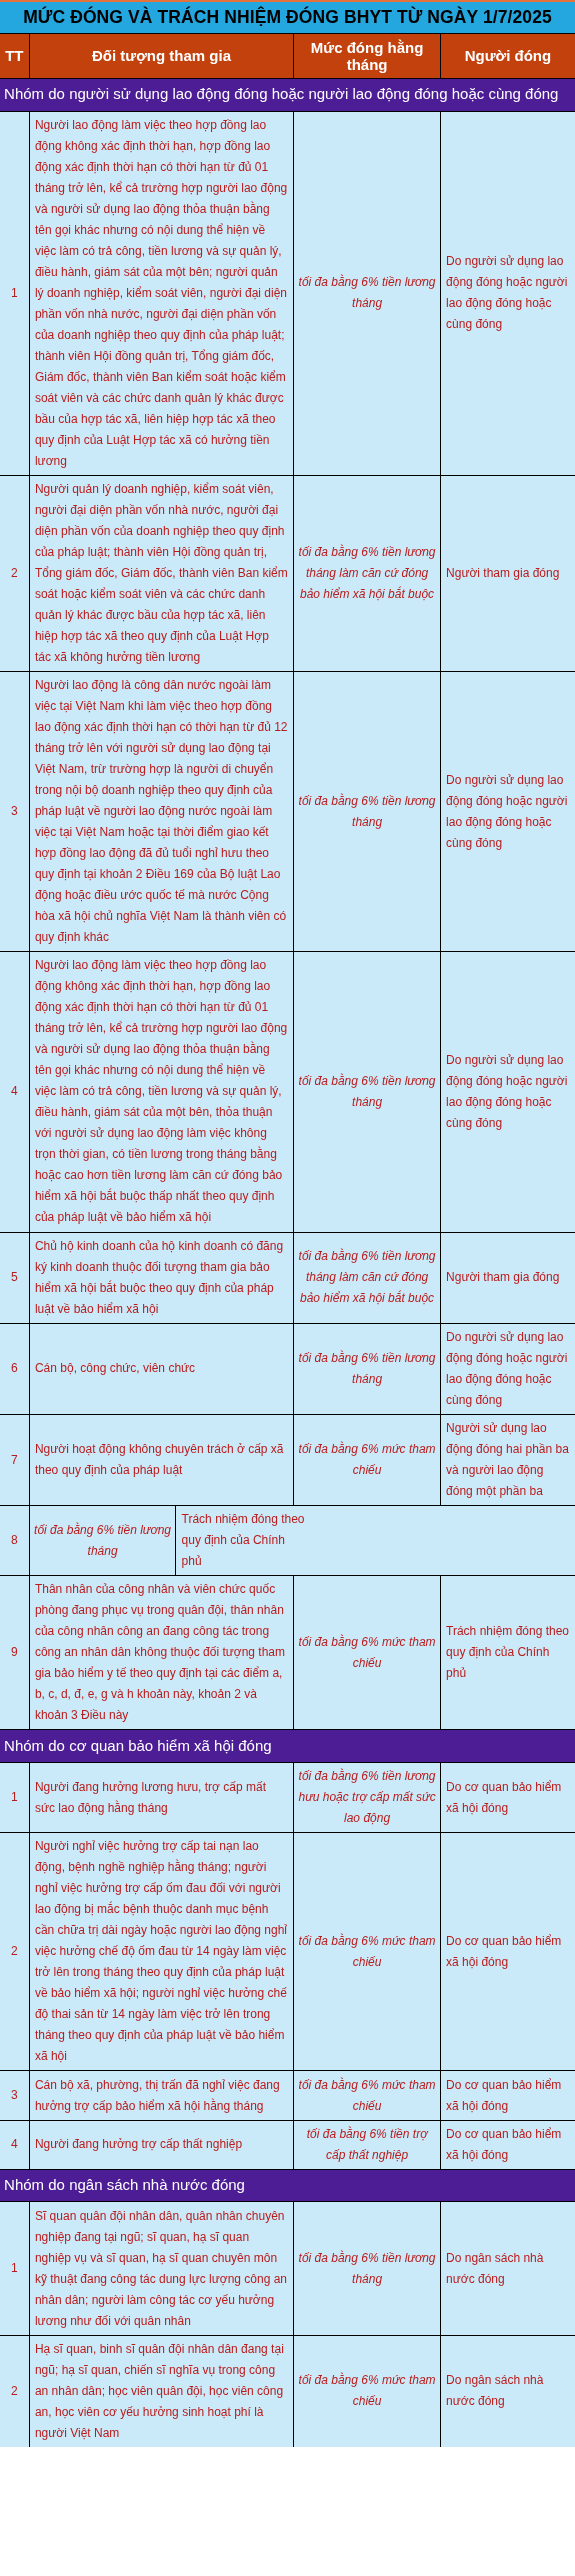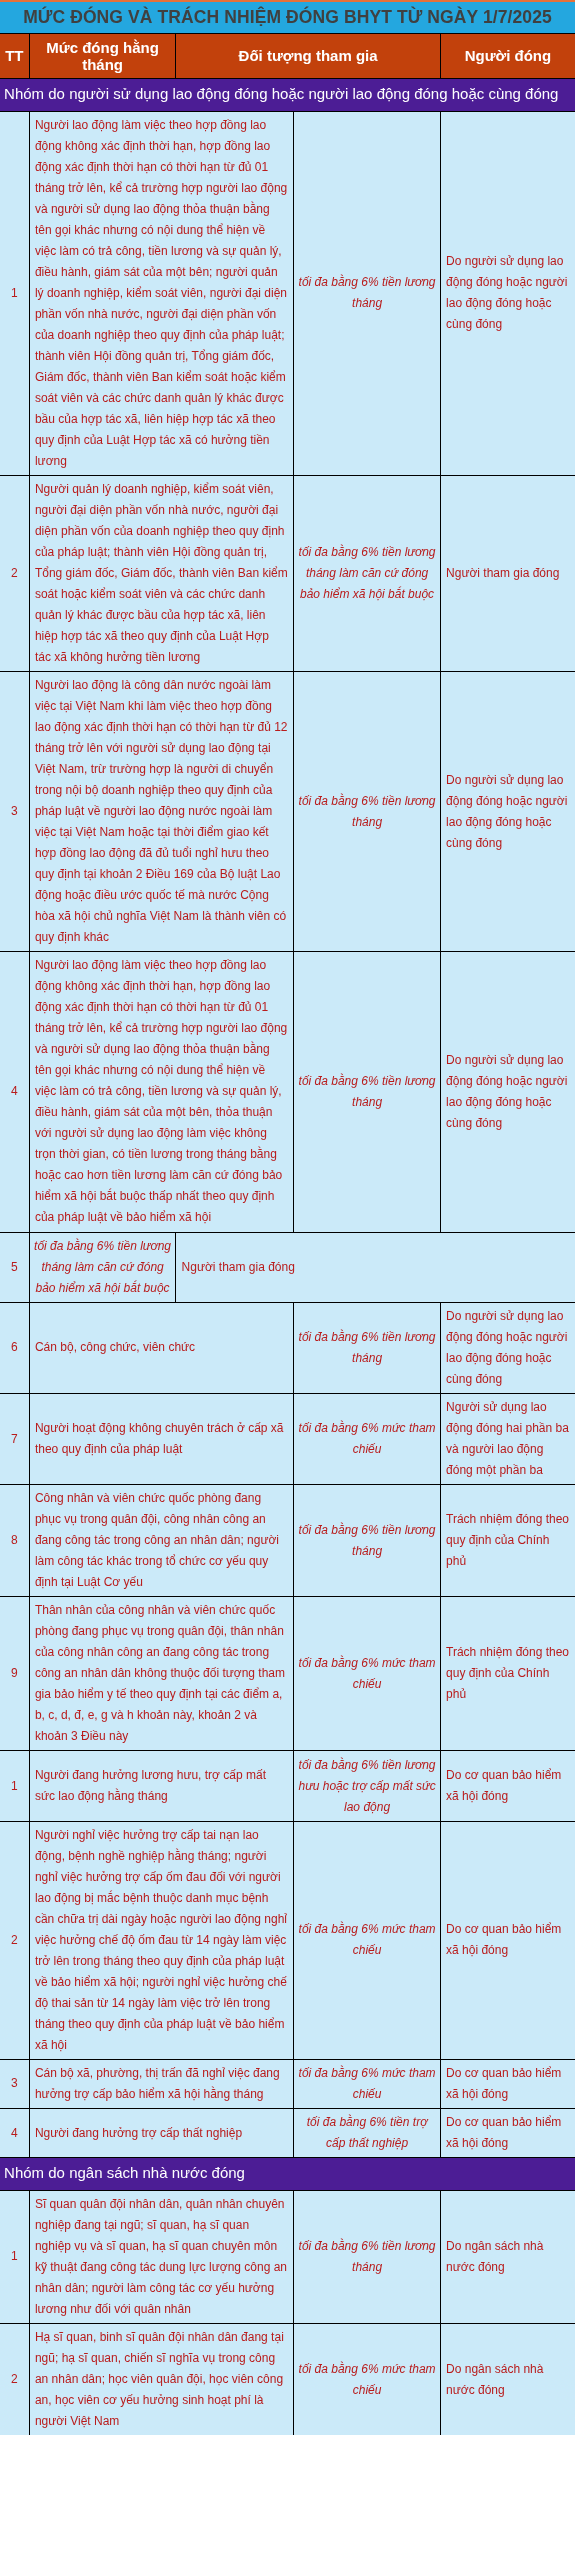--- a/index.html
+++ b/index.html
@@ -1,20 +1,20 @@
 <!DOCTYPE html>
 <html lang="vi" style="font-size:8.2px"><head>
 <meta charset="utf-8">
 <style>
   * { margin:0; padding:0; box-sizing:border-box; }
   body { font-family: "Liberation Sans", sans-serif; background:#fff; }
   .page { width:575px; background:#CBEAF9; border-top:2.1px solid #E6713A; }
 
   .title-bar {
-    background:#24A7DF; color:#404040; text-align:center;
+    background:#24A7DF; color:#000000; text-align:center;
     font-size:17.5px; font-weight:bold; padding:5.2px 3.1px 4.6px 3.1px;
     letter-spacing:0.1px;
   }
 
   .thead { display:flex; background:#c2410c; border-top:1.5px solid #000; }
   .thead .cell {
     color:#fff; font-weight:bold; font-size:15px;
     display:flex; align-items:center; justify-content:center;
     padding:5.2px 2.1px; text-align:center;
   }
@@ -47,22 +47,22 @@
 <body>
 
 <div class="page">
 
   <div class="title-bar">
     <span>MỨC ĐÓNG VÀ TRÁCH NHIỆM ĐÓNG BHYT TỪ NGÀY 1/7/2025</span>
   </div>
 
   <div class="thead">
     <div class="cell col-tt">TT</div>
+    <div class="cell col-obj">Đối tượng tham gia</div>
     <div class="cell col-rate">Mức đóng hằng tháng</div>
-    <div class="cell col-obj">Đối tượng tham gia</div>
     <div class="cell col-payer">Người đóng</div>
   </div>
 
   <div id="tbody">
       <div class="section-band">Nhóm do người sử dụng lao động đóng hoặc người lao động đóng hoặc cùng đóng</div>
       <div class="row">
         <div class="cell col-tt">1</div>
         <div class="cell col-obj">Người lao động làm việc theo hợp đồng lao động không xác định thời hạn, hợp đồng lao động xác định thời hạn có thời hạn từ đủ 01 tháng trở lên, kể cả trường hợp người lao động và người sử dụng lao động thỏa thuận bằng tên gọi khác nhưng có nội dung thể hiện về việc làm có trả công, tiền lương và sự quản lý, điều hành, giám sát của một bên; người quản lý doanh nghiệp, kiểm soát viên, người đại diện phần vốn nhà nước, người đại diện phần vốn của doanh nghiệp theo quy định của pháp luật; thành viên Hội đồng quản trị, Tổng giám đốc, Giám đốc, thành viên Ban kiểm soát hoặc kiểm soát viên và các chức danh quản lý khác được bầu của hợp tác xã, liên hiệp hợp tác xã theo quy định của Luật Hợp tác xã có hưởng tiền lương</div>
         <div class="cell col-rate">tối đa bằng 6% tiền lương tháng</div>
         <div class="cell col-payer">Do người sử dụng lao động đóng hoặc người lao động đóng hoặc cùng đóng</div>
@@ -80,47 +80,48 @@
         <div class="cell col-payer">Do người sử dụng lao động đóng hoặc người lao động đóng hoặc cùng đóng</div>
       </div>
       <div class="row">
         <div class="cell col-tt">4</div>
         <div class="cell col-obj">Người lao động làm việc theo hợp đồng lao động không xác định thời hạn, hợp đồng lao động xác định thời hạn có thời hạn từ đủ 01 tháng trở lên, kể cả trường hợp người lao động và người sử dụng lao động thỏa thuận bằng tên gọi khác nhưng có nội dung thể hiện về việc làm có trả công, tiền lương và sự quản lý, điều hành, giám sát của một bên, thỏa thuận với người sử dụng lao động làm việc không trọn thời gian, có tiền lương trong tháng bằng hoặc cao hơn tiền lương làm căn cứ đóng bảo hiểm xã hội bắt buộc thấp nhất theo quy định của pháp luật về bảo hiểm xã hội</div>
         <div class="cell col-rate">tối đa bằng 6% tiền lương tháng</div>
         <div class="cell col-payer">Do người sử dụng lao động đóng hoặc người lao động đóng hoặc cùng đóng</div>
       </div>
       <div class="row">
         <div class="cell col-tt">5</div>
+        <div class="cell col-obj">Chủ hộ kinh doanh của hộ kinh doanh có đăng ký kinh doanh thuộc đối tượng tham gia bảo hiểm xã hội bắt buộc theo quy định của pháp luật về bảo hiểm xã hội</div>
         <div class="cell col-rate">tối đa bằng 6% tiền lương tháng làm căn cứ đóng bảo hiểm xã hội bắt buộc</div>
         <div class="cell col-payer">Người tham gia đóng</div>
       </div>
       <div class="row">
         <div class="cell col-tt">6</div>
         <div class="cell col-obj">Cán bộ, công chức, viên chức</div>
         <div class="cell col-rate">tối đa bằng 6% tiền lương tháng</div>
         <div class="cell col-payer">Do người sử dụng lao động đóng hoặc người lao động đóng hoặc cùng đóng</div>
       </div>
       <div class="row">
         <div class="cell col-tt">7</div>
         <div class="cell col-obj">Người hoạt động không chuyên trách ở cấp xã theo quy định của pháp luật</div>
         <div class="cell col-rate">tối đa bằng 6% mức tham chiếu</div>
         <div class="cell col-payer">Người sử dụng lao động đóng hai phần ba và người lao động đóng một phần ba</div>
       </div>
       <div class="row">
         <div class="cell col-tt">8</div>
-        <div class="cell col-obj">Công nhân và viên chức quốc phòng đang phục vụ trong quân đội, công nhân công an đang công tác trong công an nhân dân; người làm công tác khác trong tổ chức cơ yếu quy định tại Luật Cơ yếu</div>
         <div class="cell col-rate">tối đa bằng 6% tiền lương tháng</div>
         <div class="cell col-payer">Trách nhiệm đóng theo quy định của Chính phủ</div>
       </div>
       <div class="row">
         <div class="cell col-tt">9</div>
         <div class="cell col-obj">Thân nhân của công nhân và viên chức quốc phòng đang phục vụ trong quân đội, thân nhân của công nhân công an đang công tác trong công an nhân dân không thuộc đối tượng tham gia bảo hiểm y tế theo quy định tại các điểm a, b, c, d, đ, e, g và h khoản này, khoản 2 và khoản 3 Điều này</div>
         <div class="cell col-rate">tối đa bằng 6% mức tham chiếu</div>
         <div class="cell col-payer">Trách nhiệm đóng theo quy định của Chính phủ</div>
       </div>
+      <div class="section-band">Nhóm do cơ quan bảo hiểm xã hội đóng</div>
       <div class="row">
         <div class="cell col-tt">1</div>
         <div class="cell col-obj">Người đang hưởng lương hưu, trợ cấp mất sức lao động hằng tháng</div>
         <div class="cell col-rate">tối đa bằng 6% tiền lương hưu hoặc trợ cấp mất sức lao động</div>
         <div class="cell col-payer">Do cơ quan bảo hiểm xã hội đóng</div>
       </div>
       <div class="row">
         <div class="cell col-tt">2</div>
         <div class="cell col-obj">Người nghỉ việc hưởng trợ cấp tai nạn lao động, bệnh nghề nghiệp hằng tháng; người nghỉ việc hưởng trợ cấp ốm đau đối với người lao động bị mắc bệnh thuộc danh mục bệnh cần chữa trị dài ngày hoặc người lao động nghỉ việc hưởng chế độ ốm đau từ 14 ngày làm việc trở lên trong tháng theo quy định của pháp luật về bảo hiểm xã hội; người nghỉ việc hưởng chế độ thai sản từ 14 ngày làm việc trở lên trong tháng theo quy định của pháp luật về bảo hiểm xã hội</div>
         <div class="cell col-rate">tối đa bằng 6% mức tham chiếu</div>

